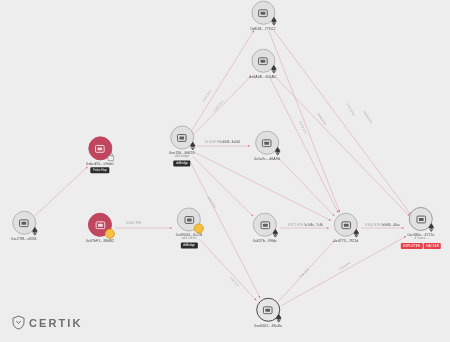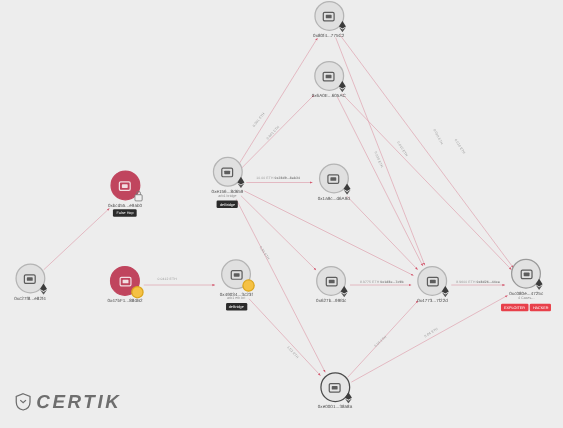--- a/index.html
+++ b/index.html
@@ -78,21 +78,21 @@
   }
   .edge-label b{font-weight:700;color:#7d7d7d;}
 
   
   .logo{
     position:absolute;left:12px;bottom:12px;
     display:flex;align-items:center;gap:4px;
   }
   .logo svg{display:block;}
   .logo-text{
-    font-size:15px;letter-spacing:2.1px;color:#6e6e6e;font-weight:600;font-style:italic;
+    font-size:11px;letter-spacing:2.1px;color:#6e6e6e;font-weight:600;
   }
 </style>
 </head>
 <body>
 
 <div id="graph">
 
   <svg class="edge-layer" viewBox="0 0 450 342" xmlns="http://www.w3.org/2000/svg">
     <defs>
       <marker id="ah" markerWidth="5" markerHeight="5" refX="4.2" refY="1.8" orient="auto" markerUnits="strokeWidth">

